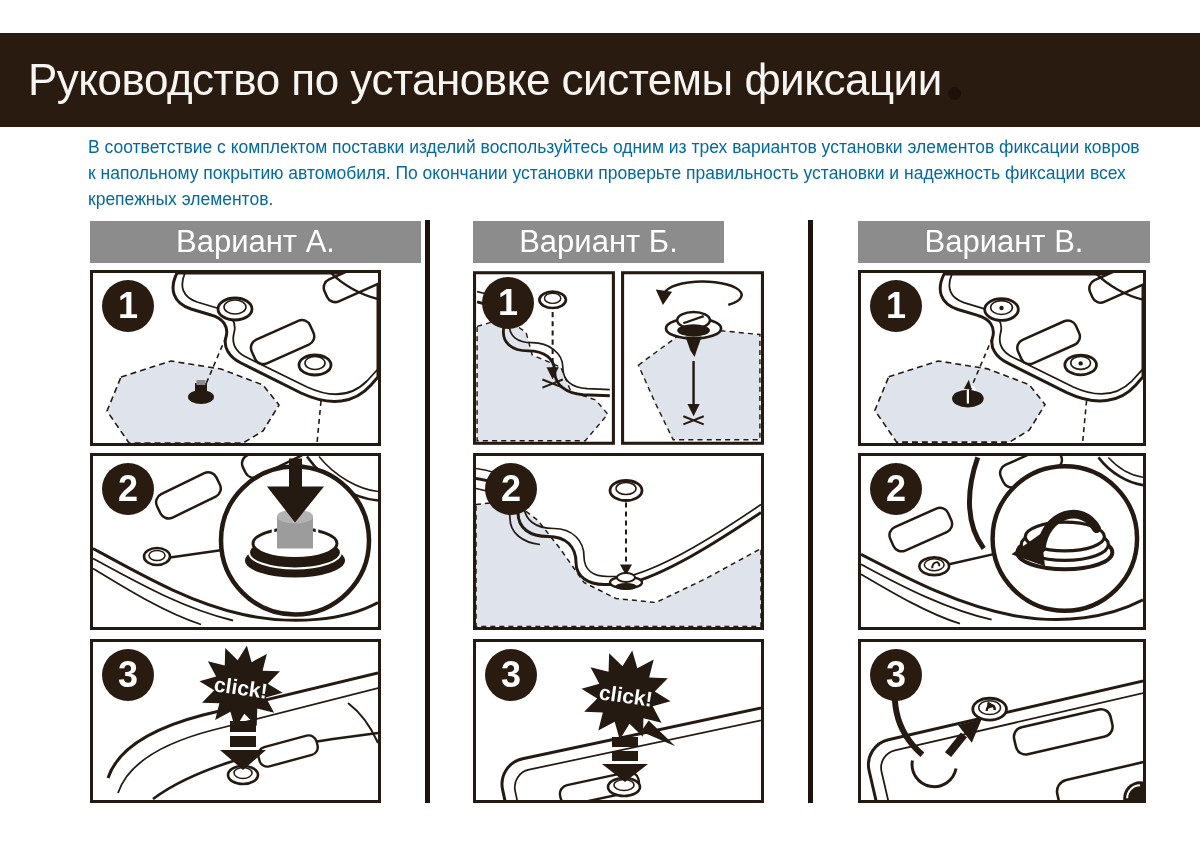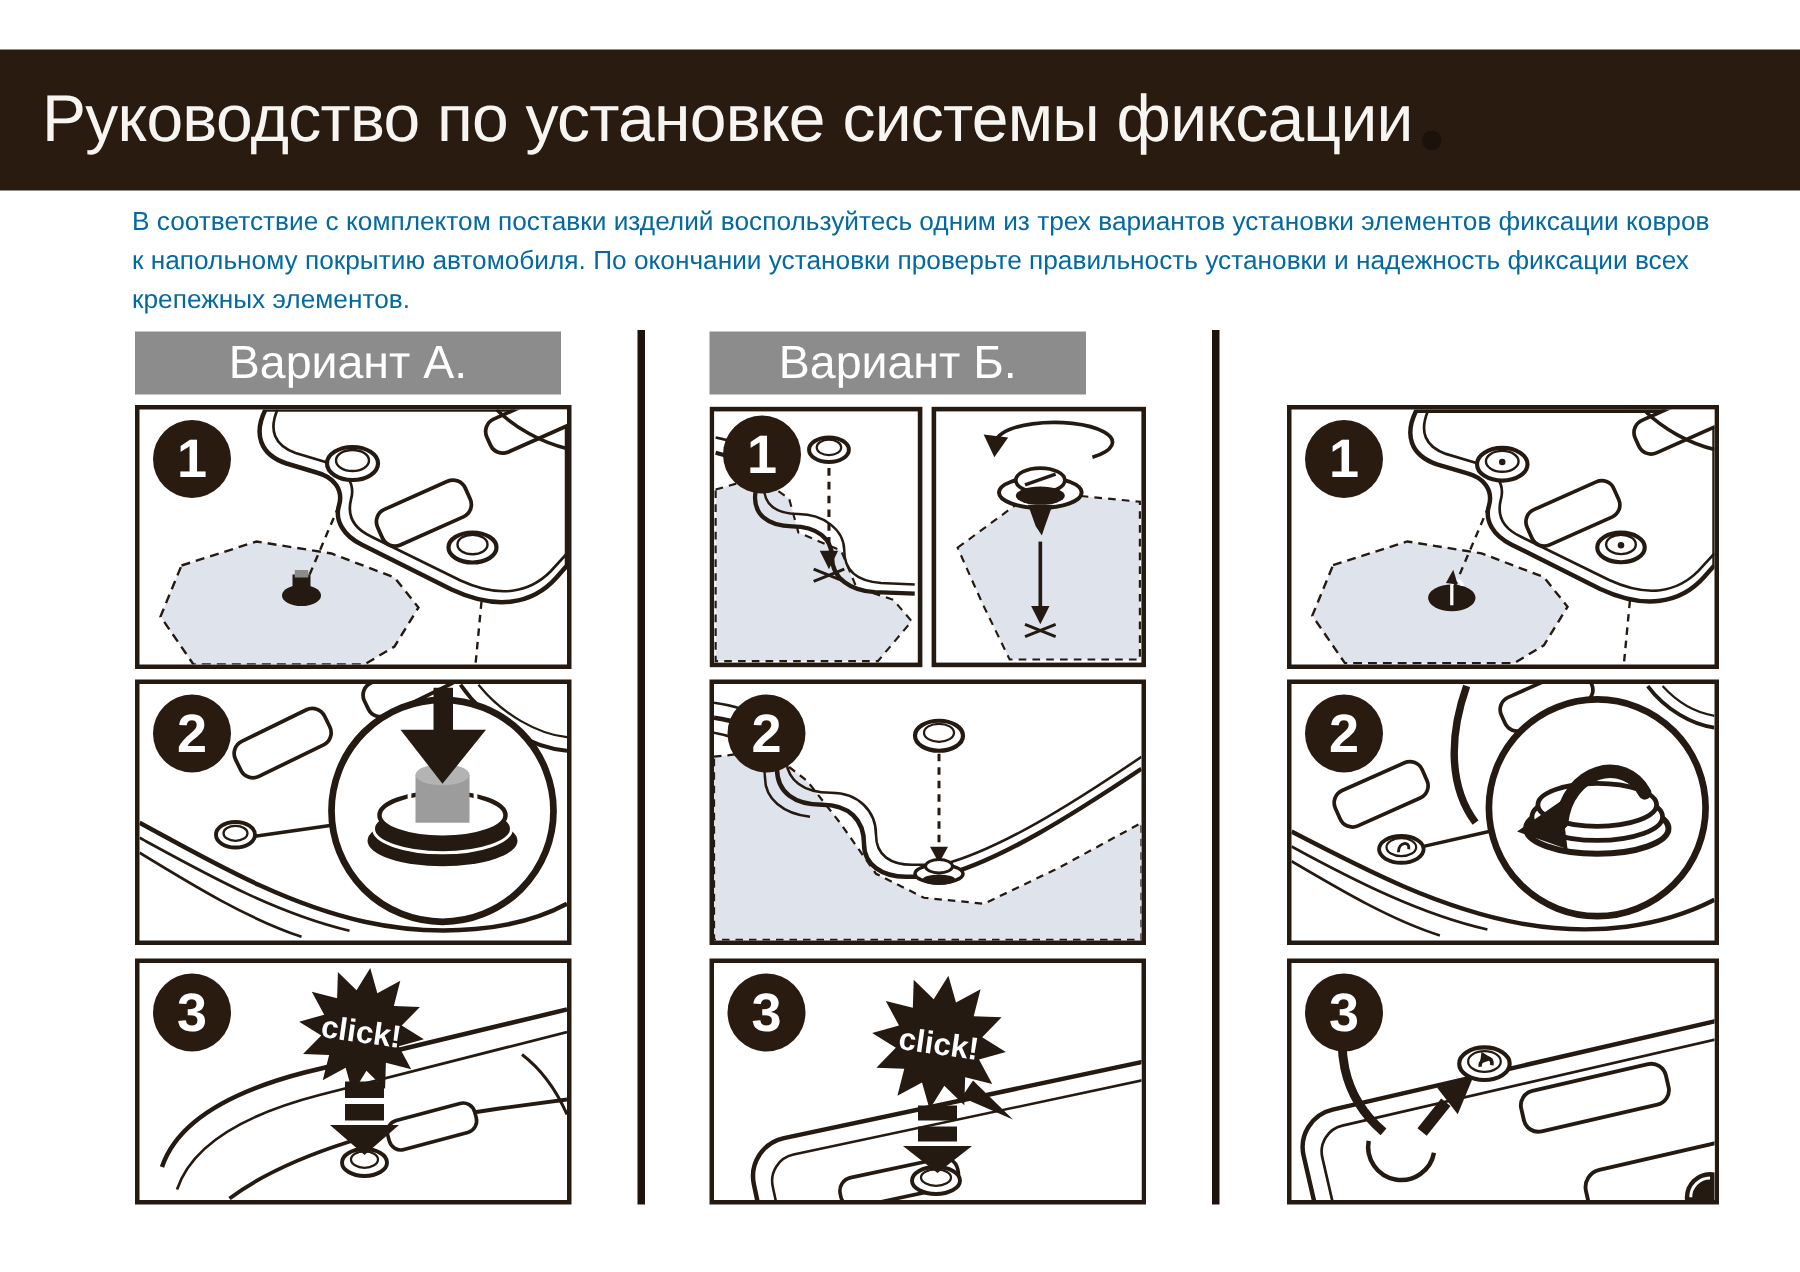--- a/index.html
+++ b/index.html
@@ -45,21 +45,21 @@
     border-radius:50%; background:#2a1b10; color:#ffffff;
     font-size:36px; font-weight:700; display:flex; align-items:center;
     justify-content:center; z-index:3;
   }
   .row1 { top:270px; height:176px; }
   .row2 { top:453px; height:177px; }
   .row3 { top:639px; height:164px; }
   .colA { left:90px;  width:291px; }
   .colB { left:473px; width:291px; }
   .colC { left:858px; width:288px; }
-  .bar-a { left:90px;  width:284px; }
+  .bar-a { left:90px;  width:331px; }
   .bar-b { left:473px; width:251px; }
   .bar-c { left:858px; width:292px; }
   .burst-text {
     font-family:"Liberation Sans", sans-serif; font-weight:600;
     fill:#ffffff; font-size:21px;
   }
 </style>
 </head>
 <body>
 
@@ -67,20 +67,21 @@
 
   <div id="title-bar">
     <div class="title">Руководство по установке системы фиксации</div>
     <div class="title-dot"></div>
   </div>
 
   <div id="intro">В соответствие с комплектом поставки изделий воспользуйтесь одним из трех вариантов установки элементов фиксации ковров к напольному покрытию автомобиля. По окончании установки проверьте правильность установки и надежность фиксации всех крепежных элементов.</div>
 
   <div class="variant-bar bar-a">Вариант А.</div>
   <div class="variant-bar bar-b">Вариант Б.</div>
+  <div class="variant-bar bar-c">Вариант В.</div>
 
   <div class="divider" style="left:425px;"></div>
   <div class="divider" style="left:808px;"></div>
 
   <div class="panel colA row1">
     <div class="badge">1</div>
     <svg viewBox="0 0 285 170">
       <polygon points="28,104 78,88 128,96 170,112 186,132 170,158 150,170 36,170 14,138" fill="#dfe3ec" stroke="#241a11" stroke-width="1.6" stroke-dasharray="6 4"></polygon>
       <path d="M133,64 L110,118" stroke="#241a11" stroke-width="1.6" stroke-dasharray="5 4" fill="none"></path>
       <path d="M228,128 L224,170" stroke="#241a11" stroke-width="1.6" stroke-dasharray="5 4" fill="none"></path>

